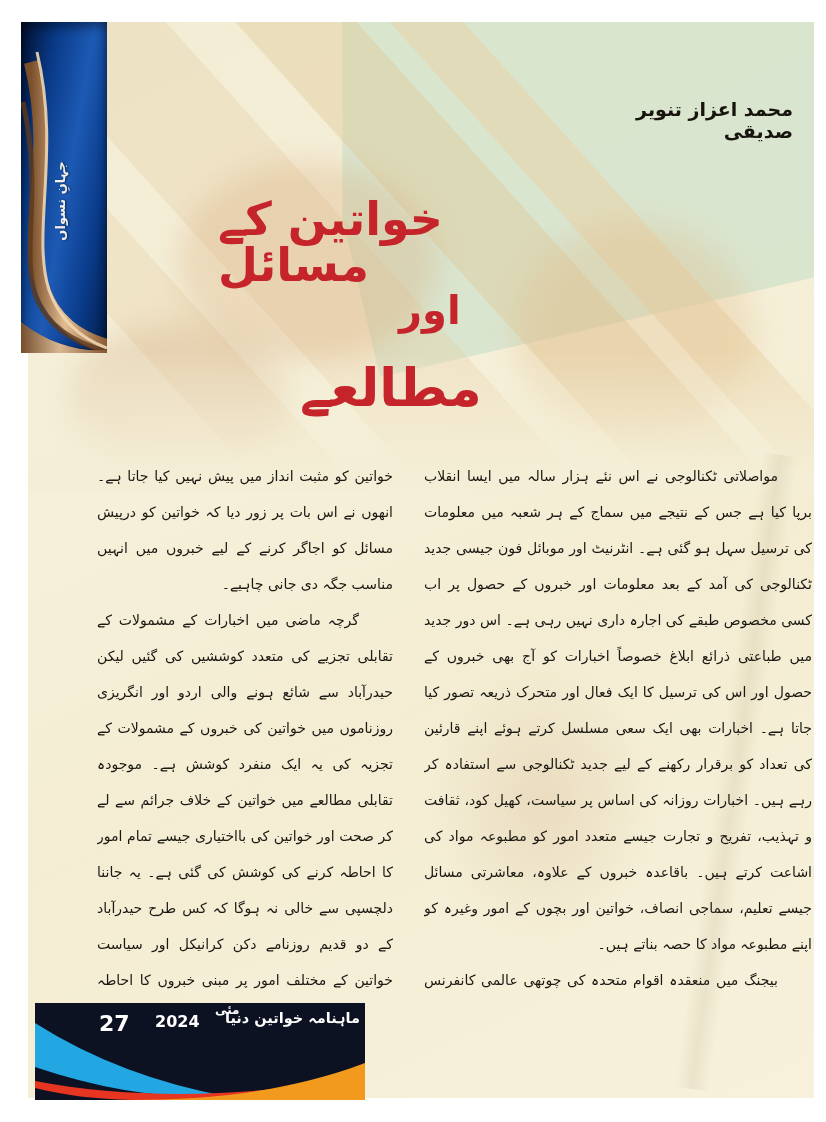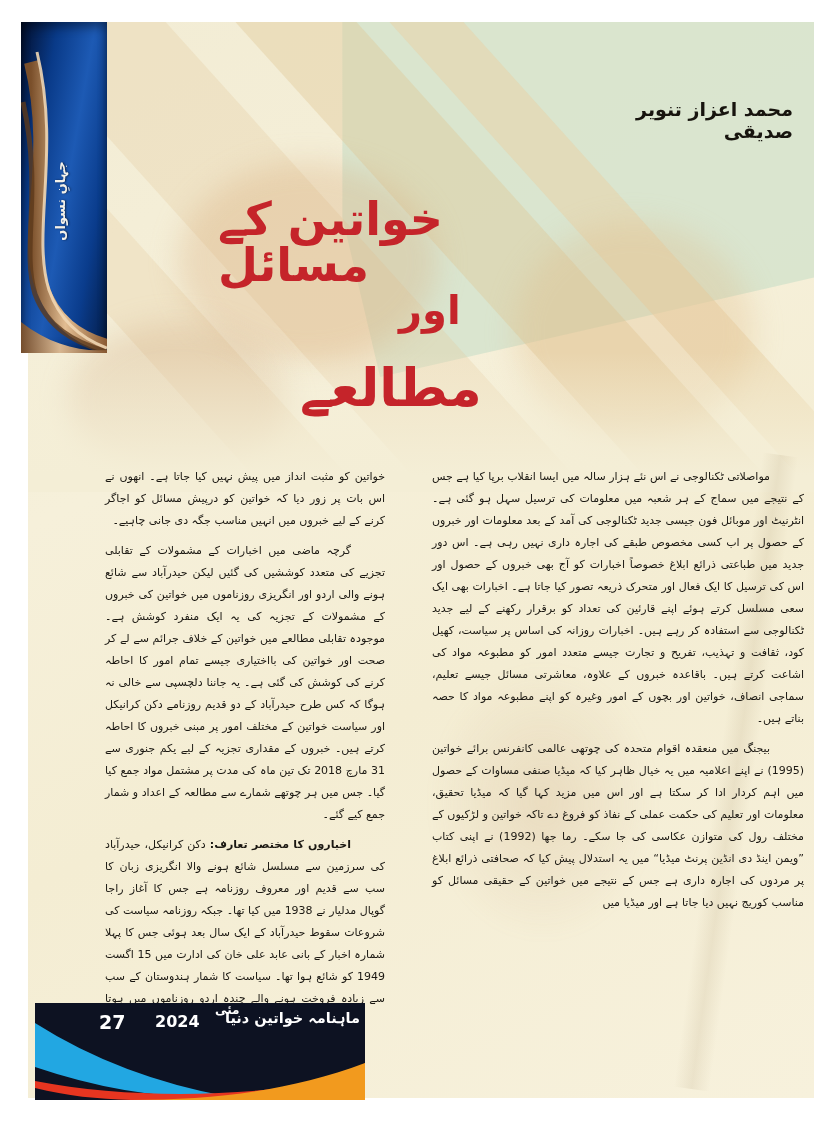--- a/index.html
+++ b/index.html
@@ -67,31 +67,31 @@
   .t2{left:399px;top:290px;width:82px;font-size:40px;}
   .t3{left:300px;top:362px;width:300px;font-size:52px;letter-spacing:2px;}
   
   #columns{
     position:absolute;left:97px;top:458px;width:716px;height:550px;
     direction:rtl;color:#1b1812;
   }
   .col{position:absolute;top:0;height:550px;overflow:hidden;text-align:justify;}
   .col-right{right:1px;width:388px;}
   .col-left{right:420px;width:296px;}
-  .col p{margin:8px;font-size:11px;line-height:22px;}
+  .col p{margin:0;font-size:14px;line-height:36px;}
   .col p.indent{text-indent:34px;}
   .lead-bold{font-weight:bold;}
   
   #footer{
     position:absolute;left:35px;top:1003px;width:330px;height:97px;
     background:#0d1222;overflow:hidden;
   }
   #footer svg{position:absolute;left:0;top:0;}
   .f-text{position:absolute;color:#ffffff;font-weight:bold;white-space:nowrap;}
-  .f-page{left:64px;top:8px;font-size:19px;}
+  .f-page{left:64px;top:8px;font-size:22px;}
   .f-year{left:120px;top:9px;font-size:16px;}
   .f-month{left:180px;top:0;font-size:12px;direction:rtl;}
   .f-name{right:5px;top:7px;font-size:14.5px;direction:rtl;}
 </style>
 </head>
 <body>
 
 <div id="page">
 
   <div id="cream">

